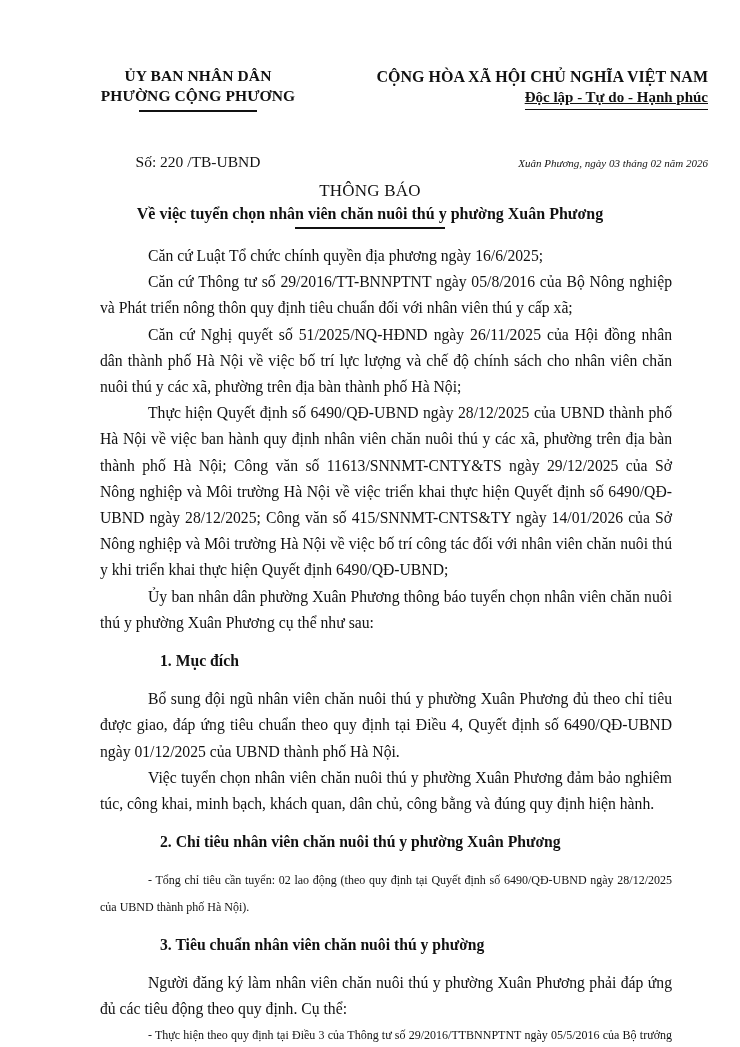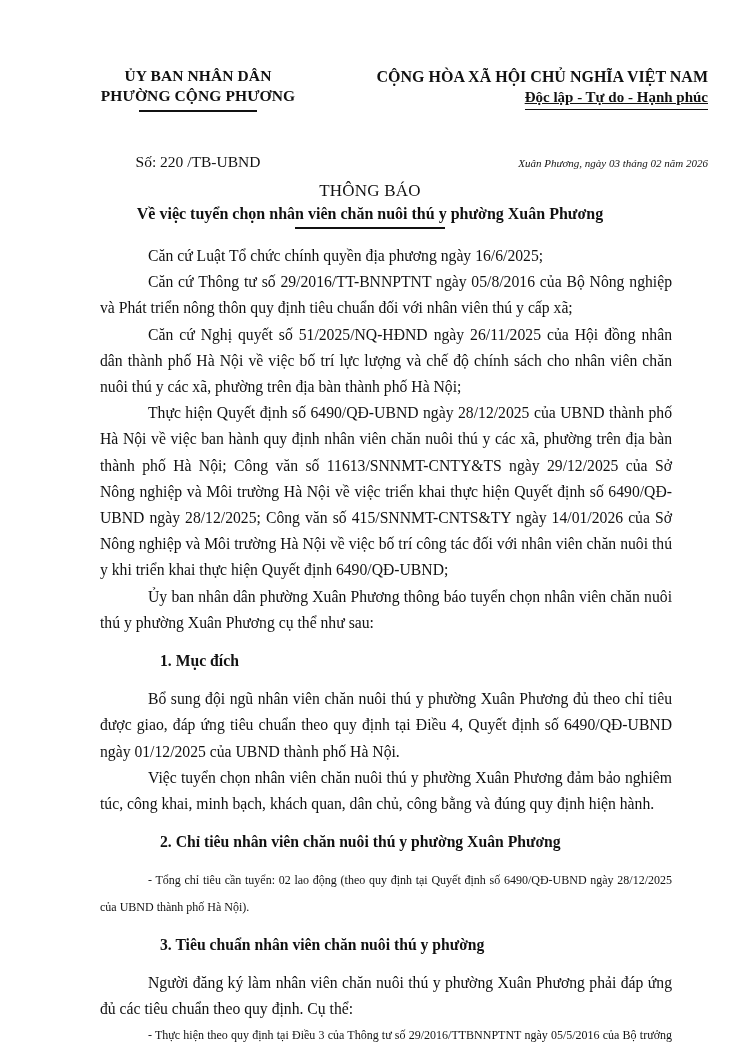--- a/index.html
+++ b/index.html
@@ -190,17 +190,17 @@
     <p class="para">Ủy ban nhân dân phường Xuân Phương thông báo tuyển chọn nhân viên chăn nuôi thú y phường Xuân Phương cụ thể như sau:</p>
 
     <p class="heading">1. Mục đích</p>
     <p class="para">Bổ sung đội ngũ nhân viên chăn nuôi thú y phường Xuân Phương đủ theo chỉ tiêu được giao, đáp ứng tiêu chuẩn theo quy định tại Điều 4, Quyết định số 6490/QĐ-UBND ngày 01/12/2025 của UBND thành phố Hà Nội.</p>
     <p class="para">Việc tuyển chọn nhân viên chăn nuôi thú y phường Xuân Phương đảm bảo nghiêm túc, công khai, minh bạch, khách quan, dân chủ, công bằng và đúng quy định hiện hành.</p>
 
     <p class="heading">2. Chỉ tiêu nhân viên chăn nuôi thú y phường Xuân Phương</p>
     <p class="bullet">- Tổng chỉ tiêu cần tuyển: 02 lao động (theo quy định tại Quyết định số 6490/QĐ-UBND ngày 28/12/2025 của UBND thành phố Hà Nội).</p>
 
     <p class="heading">3. Tiêu chuẩn nhân viên chăn nuôi thú y phường</p>
-    <p class="para">Người đăng ký làm nhân viên chăn nuôi thú y phường Xuân Phương phải đáp ứng đủ các tiêu chuẩn theo quy định. Cụ thể:</p>
+    <p class="para">Người đăng ký làm nhân viên chăn nuôi thú y phường Xuân Phương phải đáp ứng đủ các tiêu động theo quy định. Cụ thể:</p>
     <p class="bullet">- Thực hiện theo quy định tại Điều 3 của Thông tư số 29/2016/TTBNNPTNT ngày 05/5/2016 của Bộ trưởng Bộ Nông nghiệp và Phát triển nông thôn quy định tiêu chuẩn đối với nhân viên thú y xã, phường, thị trấn.</p>
   </div>
 
 </div>
 
 </body></html>

